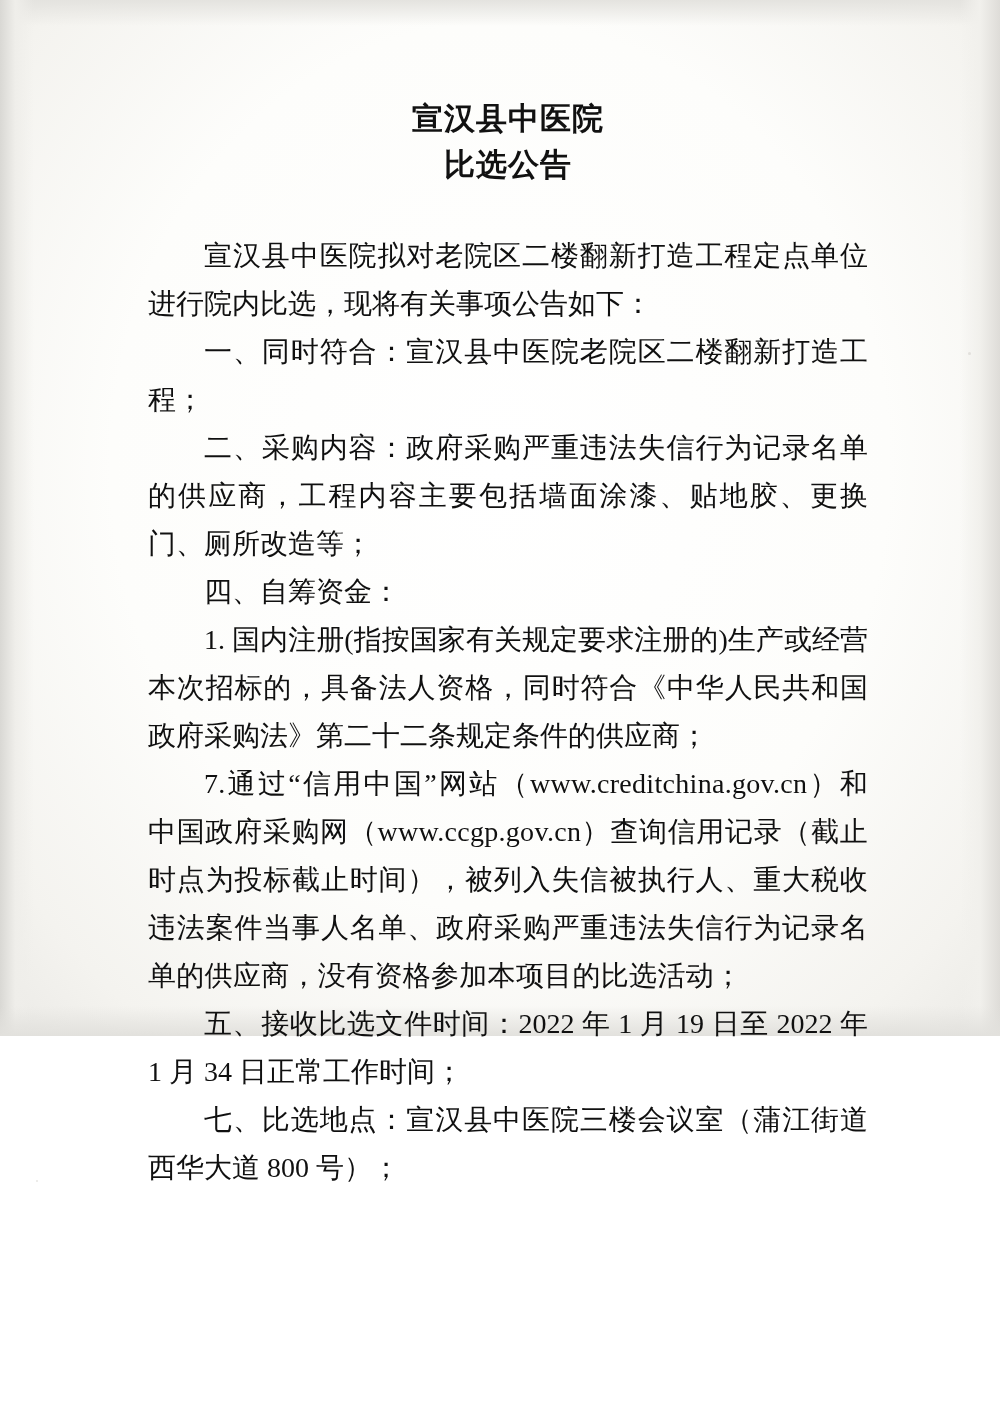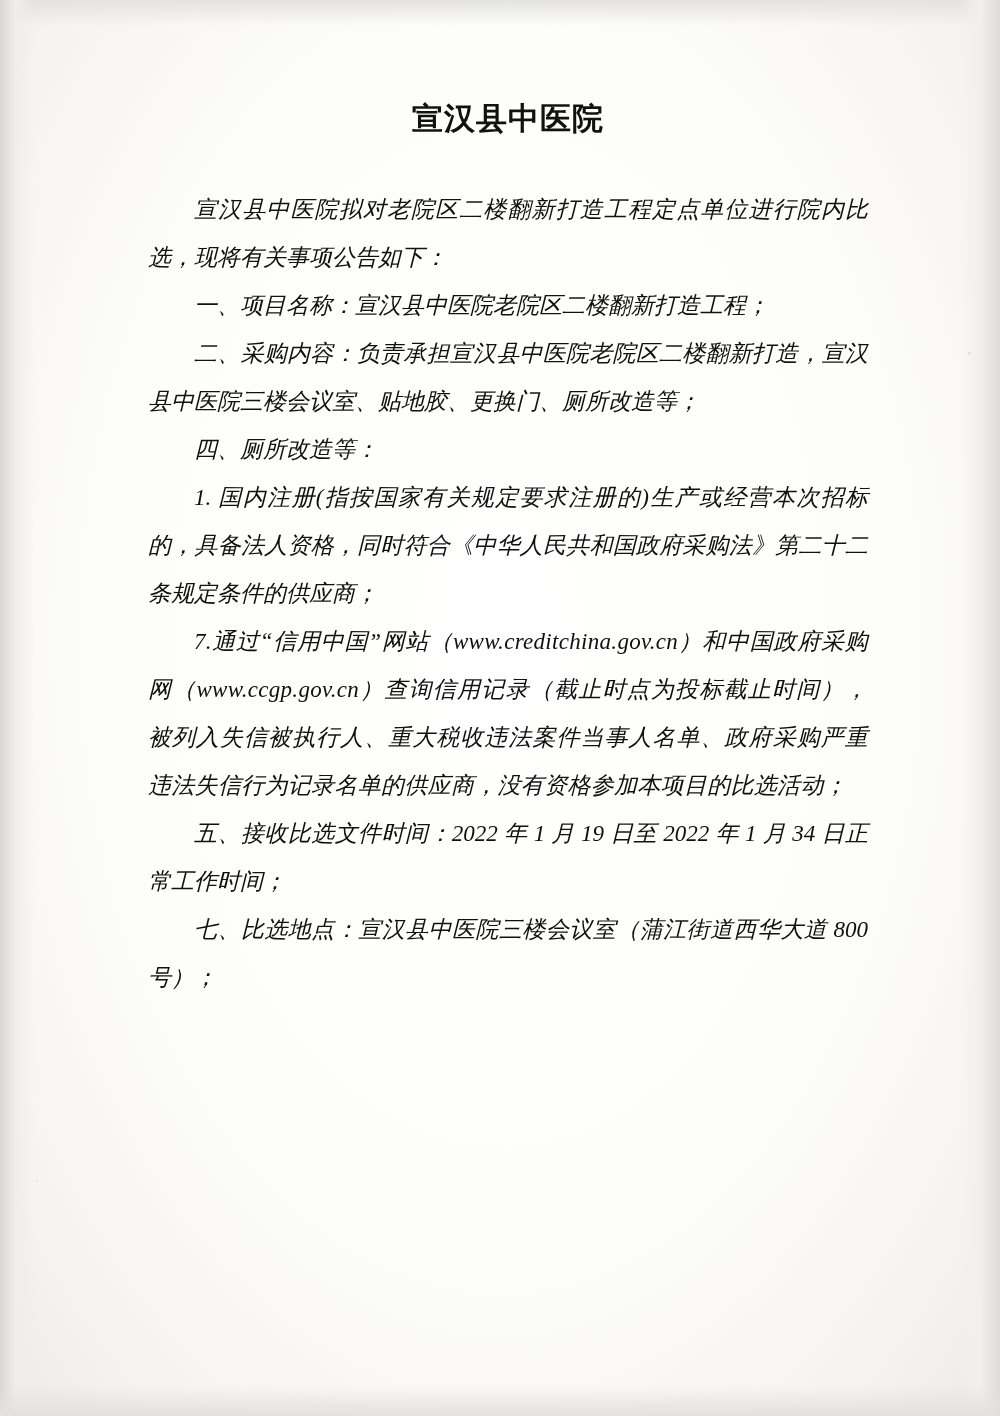--- a/index.html
+++ b/index.html
@@ -10,21 +10,21 @@
     width: 1000px;
     height: 1416px;
     background: #ffffff;
     font-family: "Liberation Serif", "DejaVu Serif", serif;
     overflow: hidden;
   }
   
   .page {
     position: relative;
     width: 1000px;
-    height: 1416px;
+    height: 1036px;
     background:
       radial-gradient(ellipse at 50% 45%, #ffffff 0%, #fdfdfb 55%, #f4f3ef 85%, #ebeae6 100%);
     box-sizing: border-box;
   }
   
   .edge-left {
     position: absolute;
     left: 0; top: 0;
     width: 34px; height: 100%;
     background: linear-gradient(to right, #d9d8d4 0%, #efeeea 45%, rgba(255,255,255,0) 100%);
@@ -69,26 +69,25 @@
     letter-spacing: 1px;
     margin: 0;
   }
   .doc-title .line {
     display: block;
     white-space: nowrap;
   }
 
   .body-text {
     margin-top: 44px;
-    font-size: 23px;
+    font-size: 28px;
     line-height: 48px;
     color: #101010;
     text-align: justify;
     text-justify: inter-ideograph;
-    font-style: italic;
   }
   .para {
     margin: 0;
     text-indent: 2em;
     padding: 0;
   }
   .para.nested {
     text-indent: 2em;
   }
   .latin {
@@ -114,27 +113,28 @@
   <div class="edge-right"></div>
   <div class="edge-bottom"></div>
 
   <div class="speck" style="left:968px; top:352px; width:3px; height:3px;"></div>
   <div class="speck" style="left:36px; top:1180px; width:2px; height:2px;"></div>
 
   <div class="content">
 
     <h1 class="doc-title">
       <span class="line">宣汉县中医院</span>
+      <span class="line">比选公告</span>
     </h1>
 
     <div class="body-text">
       <p class="para">宣汉县中医院拟对老院区二楼翻新打造工程定点单位进行院内比选，现将有关事项公告如下：</p>
-      <p class="para">一、项目名称：宣汉县中医院老院区二楼翻新打造工程；</p>
-      <p class="para">二、采购内容：负责承担宣汉县中医院老院区二楼翻新打造，宣汉县中医院三楼会议室、贴地胶、更换门、厕所改造等；</p>
-      <p class="para">四、厕所改造等：</p>
+      <p class="para">一、同时符合：宣汉县中医院老院区二楼翻新打造工程；</p>
+      <p class="para">二、采购内容：政府采购严重违法失信行为记录名单的供应商，工程内容主要包括墙面涂漆、贴地胶、更换门、厕所改造等；</p>
+      <p class="para">四、自筹资金：</p>
       <p class="para nested">1. 国内注册(指按国家有关规定要求注册的)生产或经营本次招标的，具备法人资格，同时符合《中华人民共和国政府采购法》第二十二条规定条件的供应商；</p>
       <p class="para nested latin">7.通过“信用中国”网站（www.creditchina.gov.cn）和中国政府采购网（www.ccgp.gov.cn）查询信用记录（截止时点为投标截止时间），被列入失信被执行人、重大税收违法案件当事人名单、政府采购严重违法失信行为记录名单的供应商，没有资格参加本项目的比选活动；</p>
       <p class="para">五、接收比选文件时间：2022 年 1 月 19 日至 2022 年 1 月 34 日正常工作时间；</p>
       <p class="para">七、比选地点：宣汉县中医院三楼会议室（蒲江街道西华大道 800 号）；</p>
     </div>
 
   </div>
 </div>
 
 </body></html>

